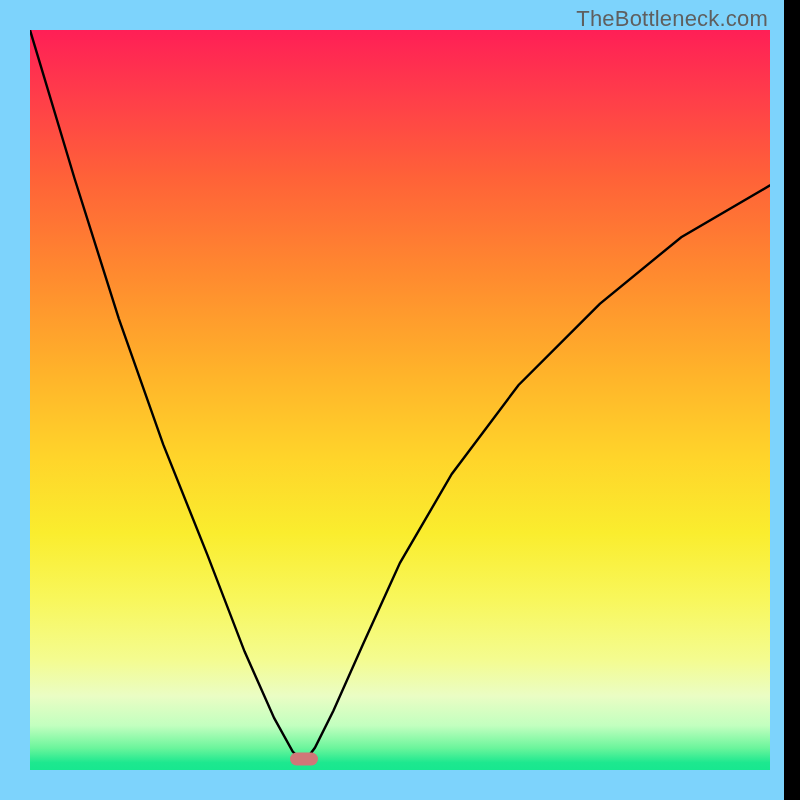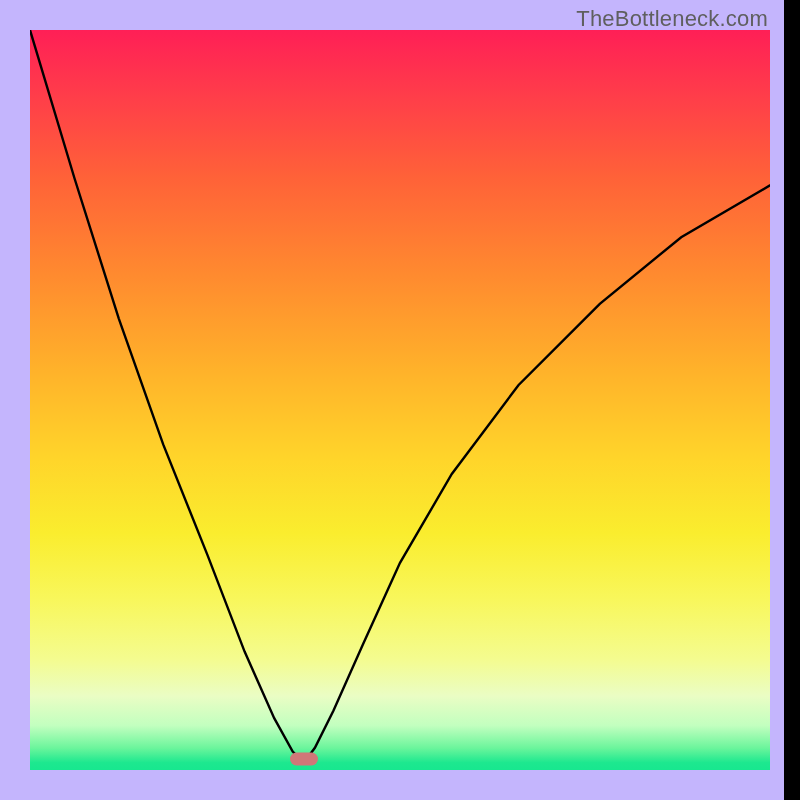--- a/index.html
+++ b/index.html
@@ -8,21 +8,21 @@
     width: 800px;
     height: 800px;
     background: #000;
     overflow: hidden;
     font-family: Arial, Helvetica, sans-serif;
   }
   .stage {
     position: relative;
     width: 784px;
     height: 800px;
-    background: #c4b5fd;
+    background: #7dd3fc;
   }
   .watermark {
     position: absolute;
     top: 6px;
     right: 16px;
     color: #5f5f5f;
     font-size: 22px;
     font-weight: 400;
     letter-spacing: 0.2px;
     z-index: 10;

